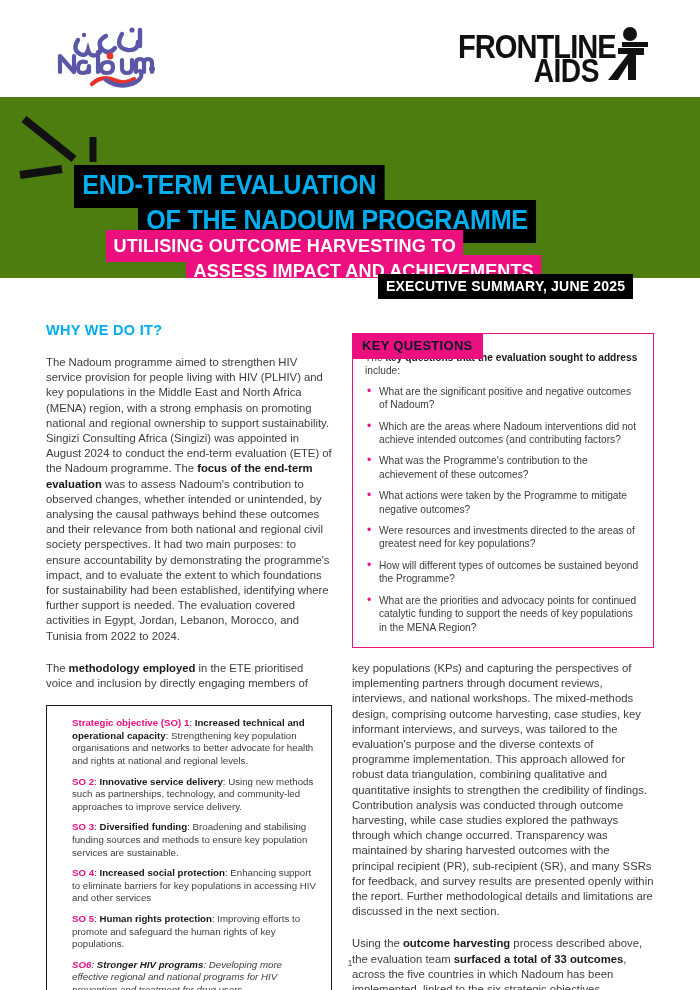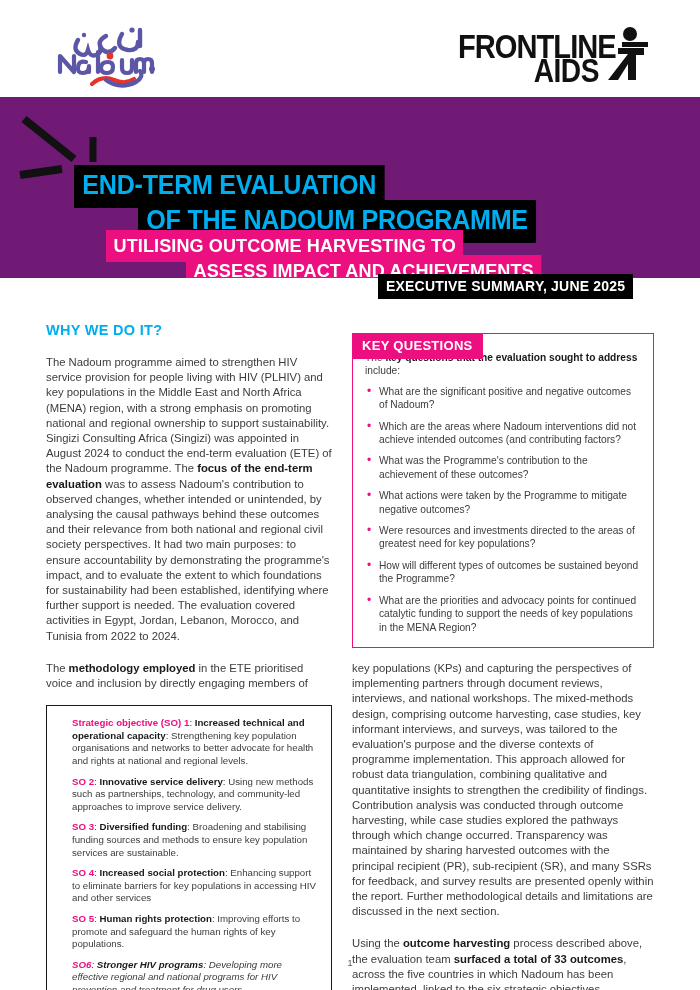--- a/index.html
+++ b/index.html
@@ -37,21 +37,21 @@
     width: 200px;
     height: 62px;
   }
 
   
   .hero {
     position: absolute;
     top: 97px; left: 0;
     width: 700px;
     height: 181px;
-    background: #701a75;
+    background: #4d7c0f;
     overflow: hidden;
   }
   .burst {
     position: absolute;
     left: 0; top: 0;
     width: 140px; height: 120px;
   }
   .hero-titles {
     position: absolute;
     left: 0; top: 0;
@@ -142,21 +142,21 @@
 
   
   .kq-wrap {
     position: relative;
     width: 302px;
   }
   .kq-tab {
     position: absolute;
     left: 0; top: 0;
     background: #EC0F80;
-    color: #ffffff;
+    color: #0f172a;
     font-family: "Liberation Sans", sans-serif;
     font-weight: bold;
     font-size: 13px;
     letter-spacing: 0.3px;
     padding: 5px 10px 6px 10px;
     z-index: 3;
     white-space: nowrap;
   }
   .kq-box {
     margin-top: 13px;

